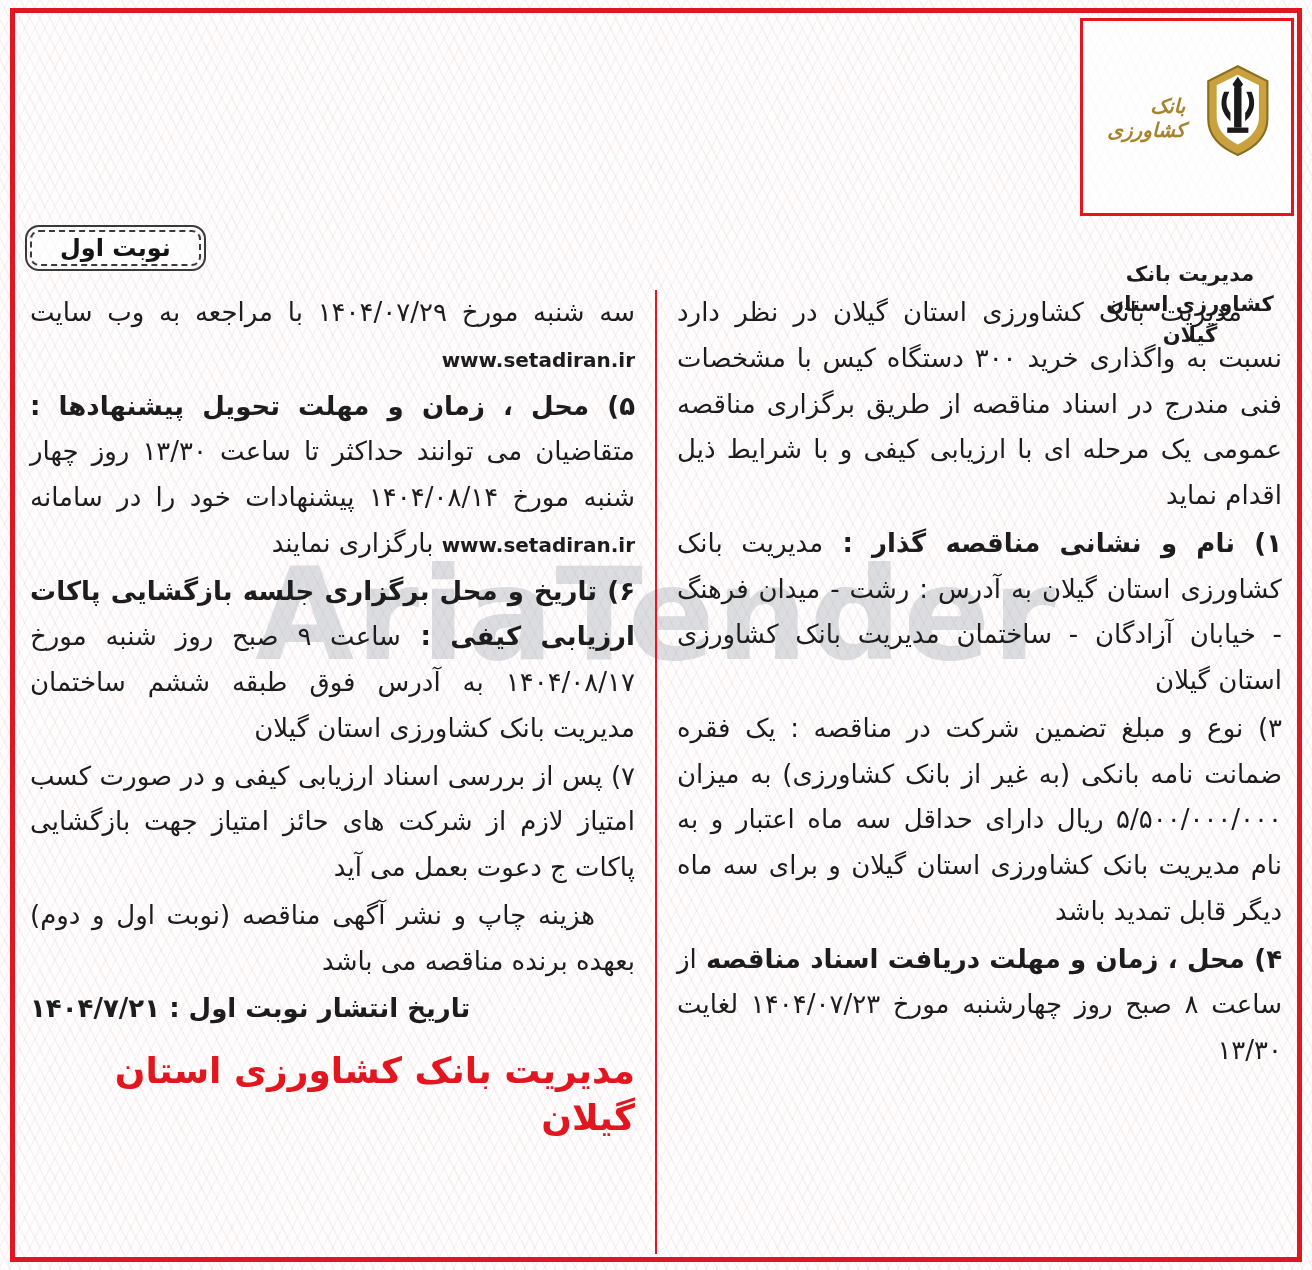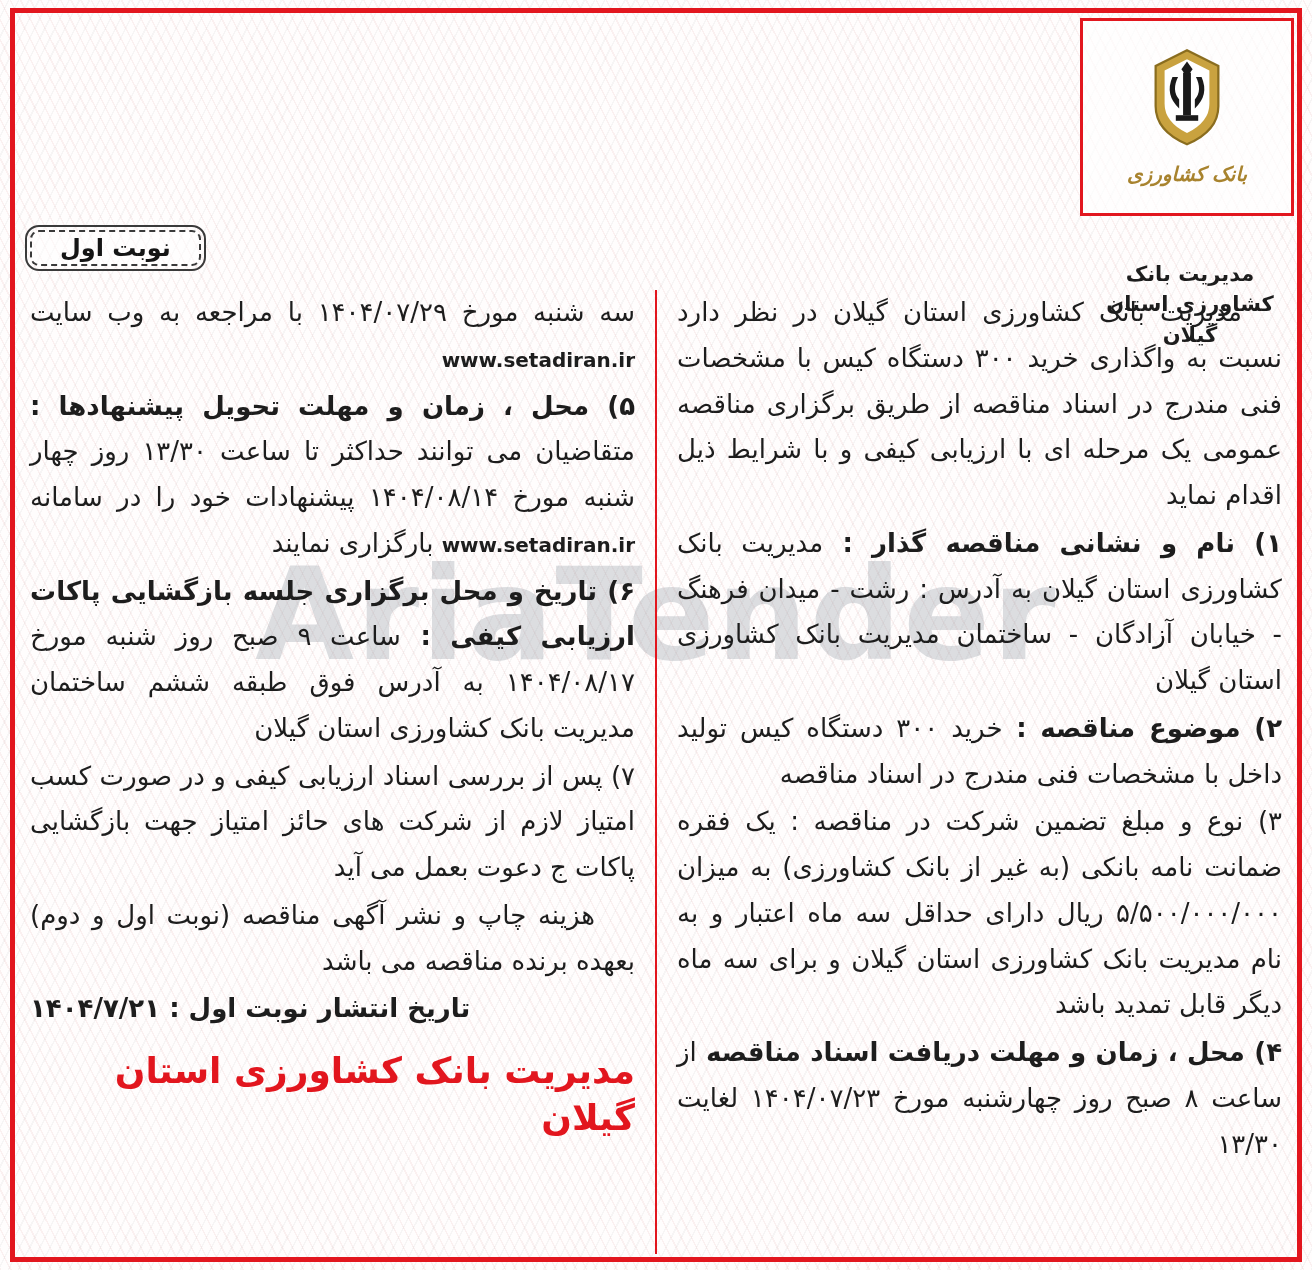--- a/index.html
+++ b/index.html
@@ -25,21 +25,21 @@
     border:5px solid var(--red);
     pointer-events:none;
     z-index:4;
   }
   
   .logo-box{
     position:absolute;top:18px;right:18px;
     width:208px;height:192px;
     border:3px solid var(--red);
     background:rgba(255,255,255,0.65);
-    display:flex;flex-direction:column;align-items:center;justify-content:center;
+    display:flex;flex-direction:row;align-items:center;justify-content:center;
     z-index:5;
   }
   .emblem{display:block;}
   .bank-script{
     color:var(--gold);
     font-weight:bold;font-style:italic;
     font-size:20px;margin-top:2px;
   }
   .org-name{
     position:absolute;top:216px;right:18px;width:208px;
@@ -132,21 +132,20 @@
   </div>
 
 
   <div class="badge">نوبت اول</div>
 
   <div class="body">
 
     <div class="col">
       <p class="para indent">مدیریت بانک کشاورزی استان گیلان در نظر دارد نسبت به واگذاری خرید ۳۰۰ دستگاه کیس با مشخصات فنی مندرج در اسناد مناقصه از طریق برگزاری مناقصه عمومی یک مرحله ای با ارزیابی کیفی و با شرایط ذیل اقدام نماید</p>
       <p class="para"><strong class="lead">۱) نام و نشانی مناقصه گذار : </strong><span>مدیریت بانک کشاورزی استان گیلان به آدرس : رشت - میدان فرهنگ - خیابان آزادگان - ساختمان مدیریت بانک کشاورزی استان گیلان</span></p>
-      <p class="para"><strong class="lead">۲) موضوع مناقصه : </strong><span>خرید ۳۰۰ دستگاه کیس تولید داخل با مشخصات فنی مندرج در اسناد مناقصه</span></p>
       <p class="para">۳) نوع و مبلغ تضمین شرکت در مناقصه : یک فقره ضمانت نامه بانکی (به غیر از بانک کشاورزی) به میزان ۵/۵۰۰/۰۰۰/۰۰۰ ریال دارای حداقل سه ماه اعتبار و به نام مدیریت بانک کشاورزی استان گیلان و برای سه ماه دیگر قابل تمدید باشد</p>
       <p class="para"><strong class="lead">۴) محل ، زمان و مهلت دریافت اسناد مناقصه </strong><span>از ساعت ۸ صبح روز چهارشنبه مورخ ۱۴۰۴/۰۷/۲۳ لغایت ۱۳/۳۰</span></p>
     </div>
 
     <div class="divider"></div>
 
     <div class="col">
       <p class="para"><span>سه شنبه مورخ ۱۴۰۴/۰۷/۲۹ با مراجعه به وب سایت </span><strong class="site" dir="ltr">www.setadiran.ir</strong></p>
       <p class="para"><strong class="lead">۵) محل ، زمان و مهلت تحویل پیشنهادها : </strong><span>متقاضیان می توانند حداکثر تا ساعت ۱۳/۳۰ روز چهار شنبه مورخ ۱۴۰۴/۰۸/۱۴ پیشنهادات خود را در سامانه </span><strong class="site" dir="ltr">www.setadiran.ir</strong><span> بارگزاری نمایند</span></p>
       <p class="para"><strong class="lead">۶) تاریخ و محل برگزاری جلسه بازگشایی پاکات ارزیابی کیفی : </strong><span>ساعت ۹ صبح روز شنبه مورخ ۱۴۰۴/۰۸/۱۷ به آدرس فوق طبقه ششم ساختمان مدیریت بانک کشاورزی استان گیلان</span></p>

